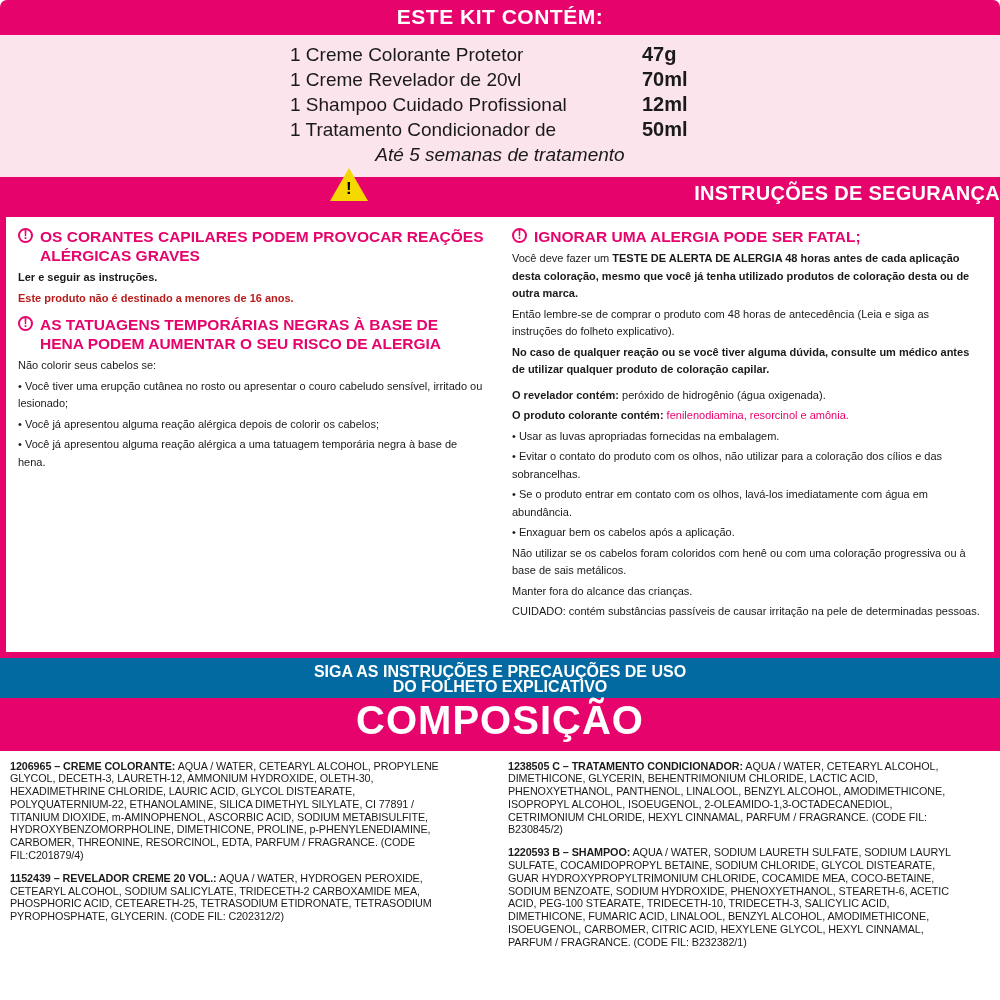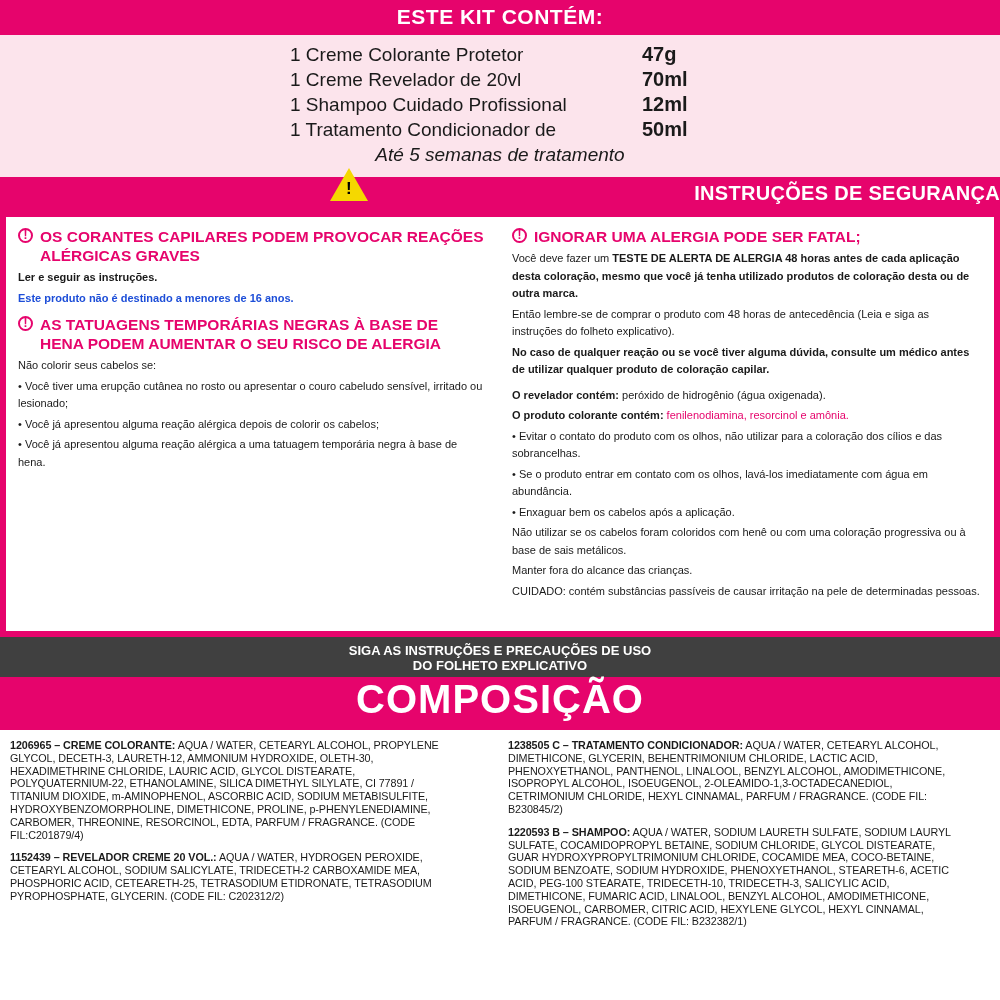--- a/index.html
+++ b/index.html
@@ -3,21 +3,21 @@
 <meta charset="utf-8">
 <style>
   * { box-sizing: border-box; }
   html, body {
     margin: 0; padding: 0;
     width: 1000px; height: 1000px;
     background: #ffffff;
     font-family: "Liberation Sans", sans-serif;
     color: #1a1a1a;
   }
-  .page { width: 1000px; height: 1000px; position: relative; overflow: hidden; }
+  .page { width: 1000px; height: 1000px; position: relative; overflow: hidden; border-radius: 7px; }
 
   
   .kit-block {
     background: #fce4ec;
     padding: 0 0 10px 0;
   }
   .kit-title {
     background: #e6046c;
     color: #ffffff;
     text-align: center;
@@ -123,31 +123,31 @@
     font-weight: bold;
     color: #e6046c;
     line-height: 15px;
   }
   .p {
     font-size: 11px;
     line-height: 17.5px;
     margin: 0 0 3px 0;
   }
   .p.bold { font-weight: bold; }
-  .p.pink { color: #1d4ed8; }
+  .p.pink { color: #b91c1c; }
   .p.small-gap { margin-bottom: 8px; }
   b.inline { font-weight: bold; }
   span.pinktxt { color: #e6046c; }
 
   
   .siga {
-    background: #404040;
+    background: #0369a1;
     color: #ffffff;
     text-align: center;
-    font-size: 13px;
+    font-size: 16px;
     font-weight: bold;
     line-height: 15px;
     padding: 6px 0 4px 0;
   }
   .compo-title {
     background: #e6046c;
     color: #ffffff;
     text-align: center;
     font-size: 40px;
     font-weight: bold;
@@ -234,20 +234,21 @@
       <div class="col right">
         <div class="hd">
           <span class="bang"></span>
           <span>IGNORAR UMA ALERGIA PODE SER FATAL;</span>
         </div>
         <p class="p"><span>Você deve fazer um </span><b class="inline">TESTE DE ALERTA DE ALERGIA 48 horas antes de cada aplicação desta coloração, mesmo que você já tenha utilizado produtos de coloração desta ou de outra marca.</b></p>
         <p class="p">Então lembre-se de comprar o produto com 48 horas de antecedência (Leia e siga as instruções do folheto explicativo).</p>
         <p class="p bold small-gap">No caso de qualquer reação ou se você tiver alguma dúvida, consulte um médico antes de utilizar qualquer produto de coloração capilar.</p>
         <p class="p"><b class="inline">O revelador contém:</b><span> peróxido de hidrogênio (água oxigenada).</span></p>
         <p class="p"><b class="inline">O produto colorante contém:</b><span class="pinktxt"> fenilenodiamina, resorcinol e amônia.</span></p>
+        <p class="p">• Usar as luvas apropriadas fornecidas na embalagem.</p>
         <p class="p">• Evitar o contato do produto com os olhos, não utilizar para a coloração dos cílios e das sobrancelhas.</p>
         <p class="p">• Se o produto entrar em contato com os olhos, lavá-los imediatamente com água em abundância.</p>
         <p class="p">• Enxaguar bem os cabelos após a aplicação.</p>
         <p class="p">Não utilizar se os cabelos foram coloridos com henê ou com uma coloração progressiva ou à base de sais metálicos.</p>
         <p class="p">Manter fora do alcance das crianças.</p>
         <p class="p">CUIDADO: contém substâncias passíveis de causar irritação na pele de determinadas pessoas.</p>
       </div>
 
     </div>
   </div>

